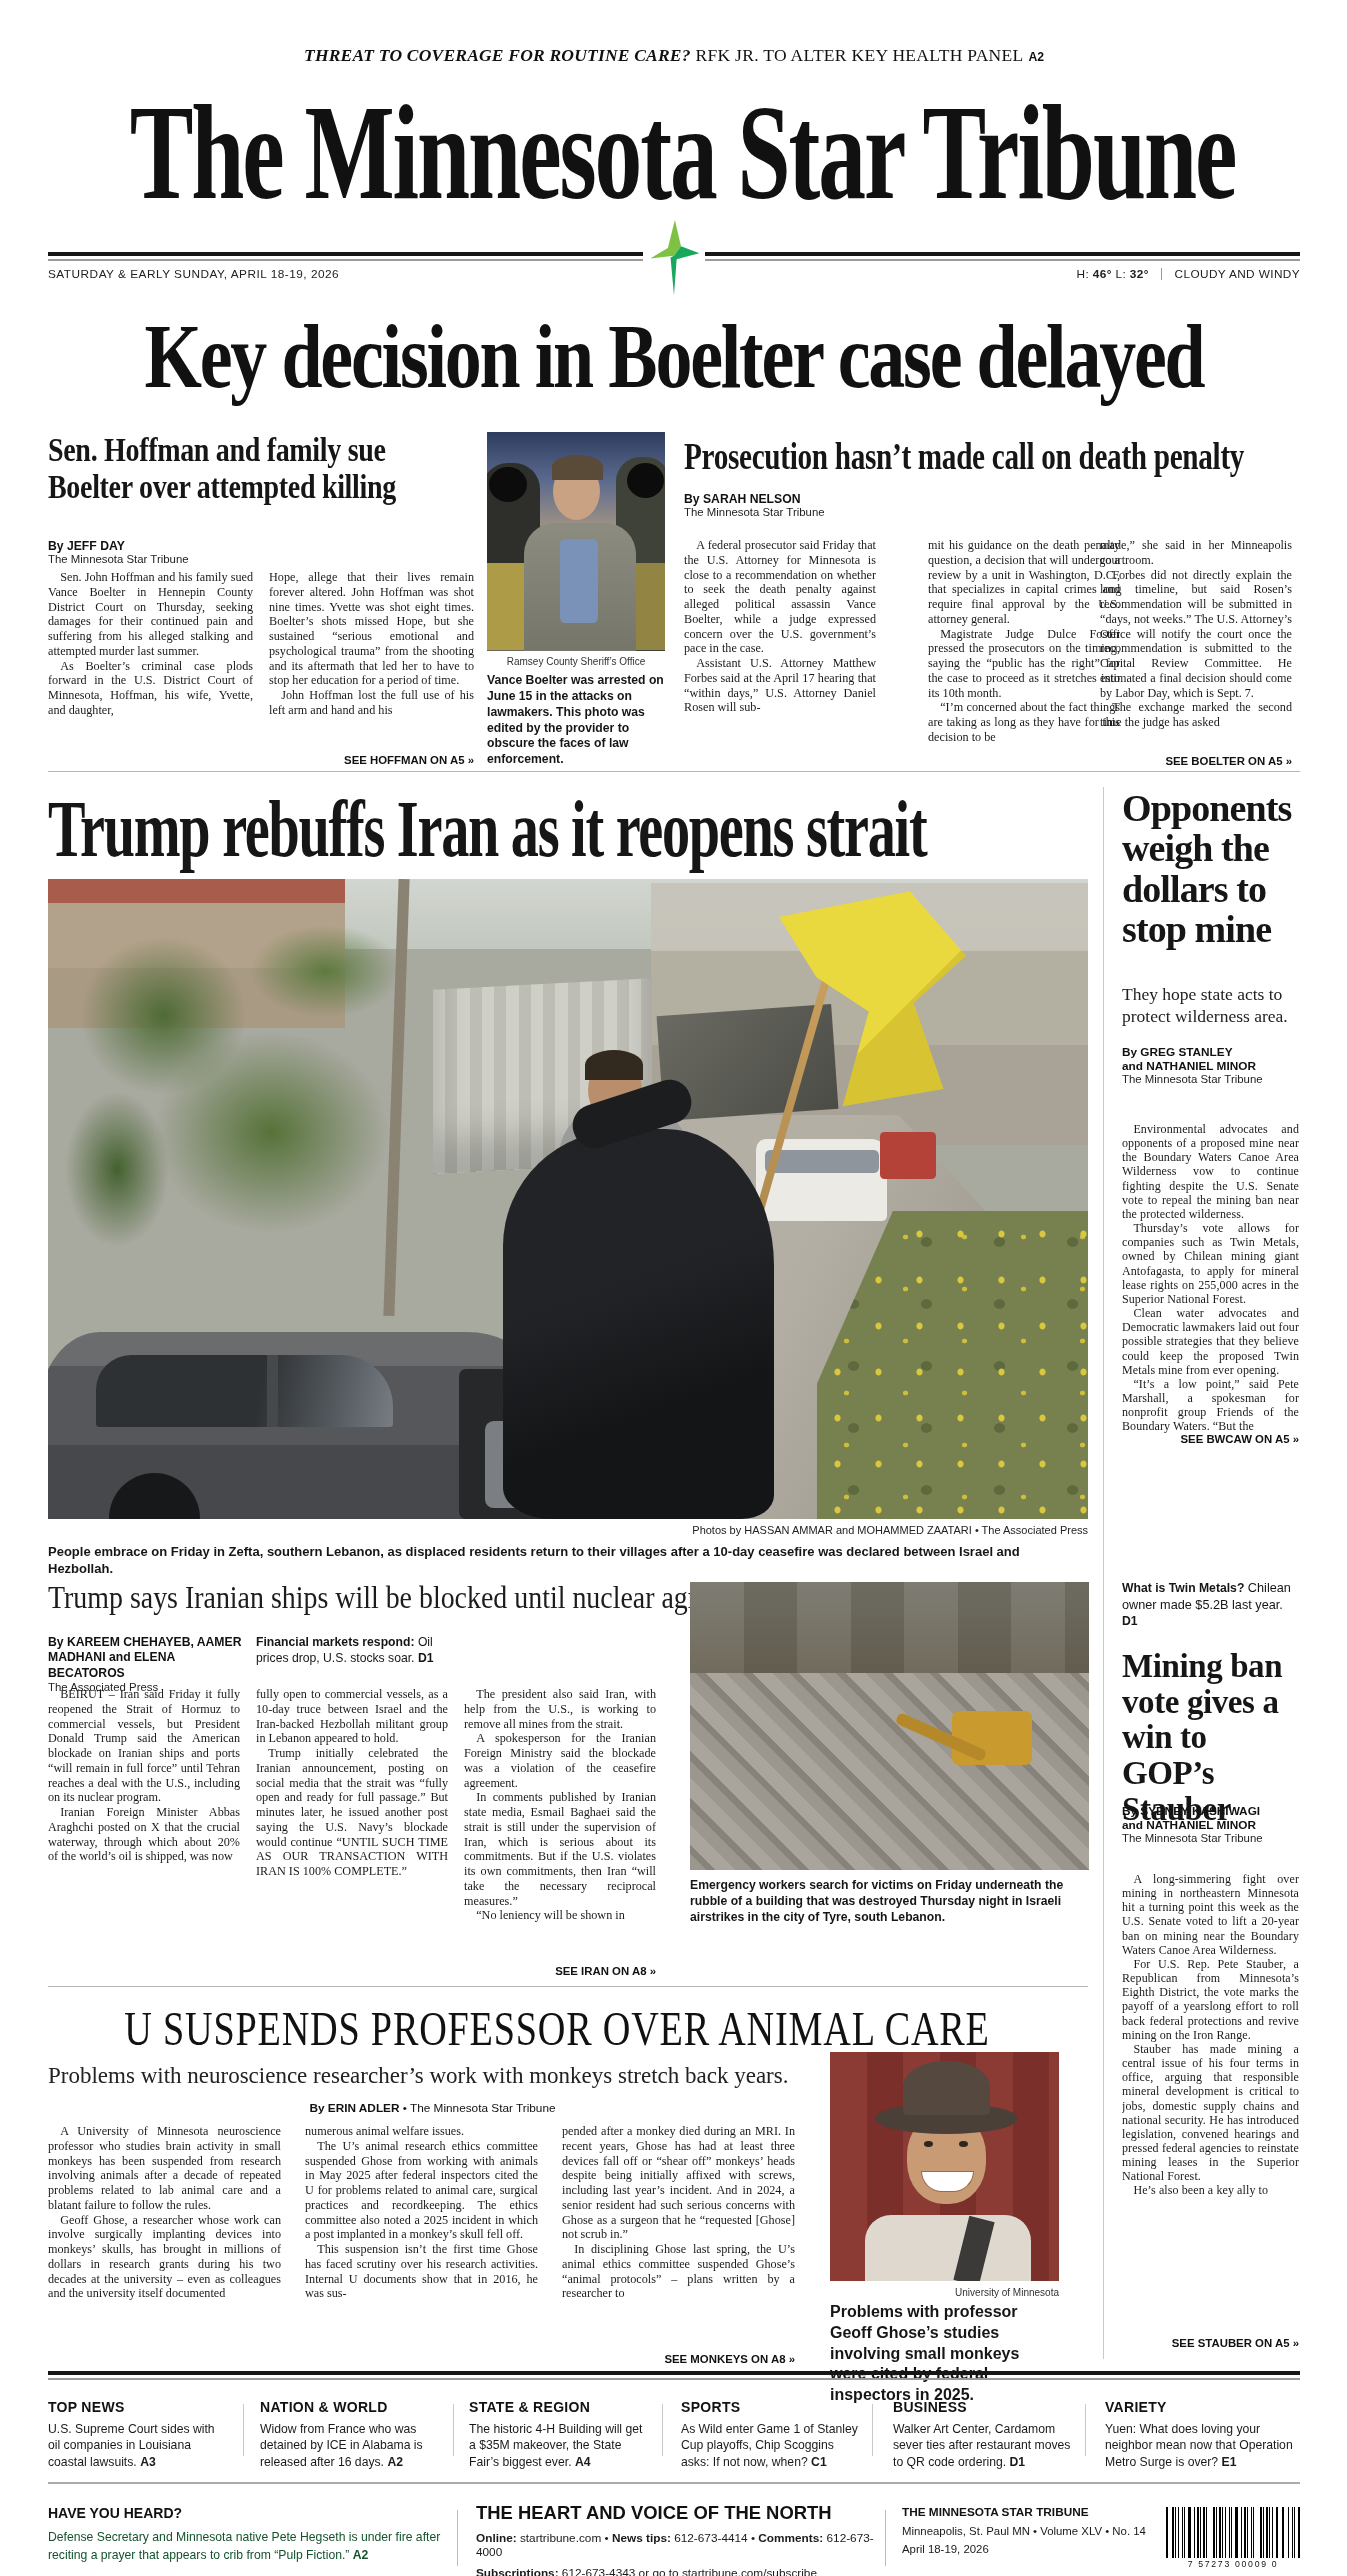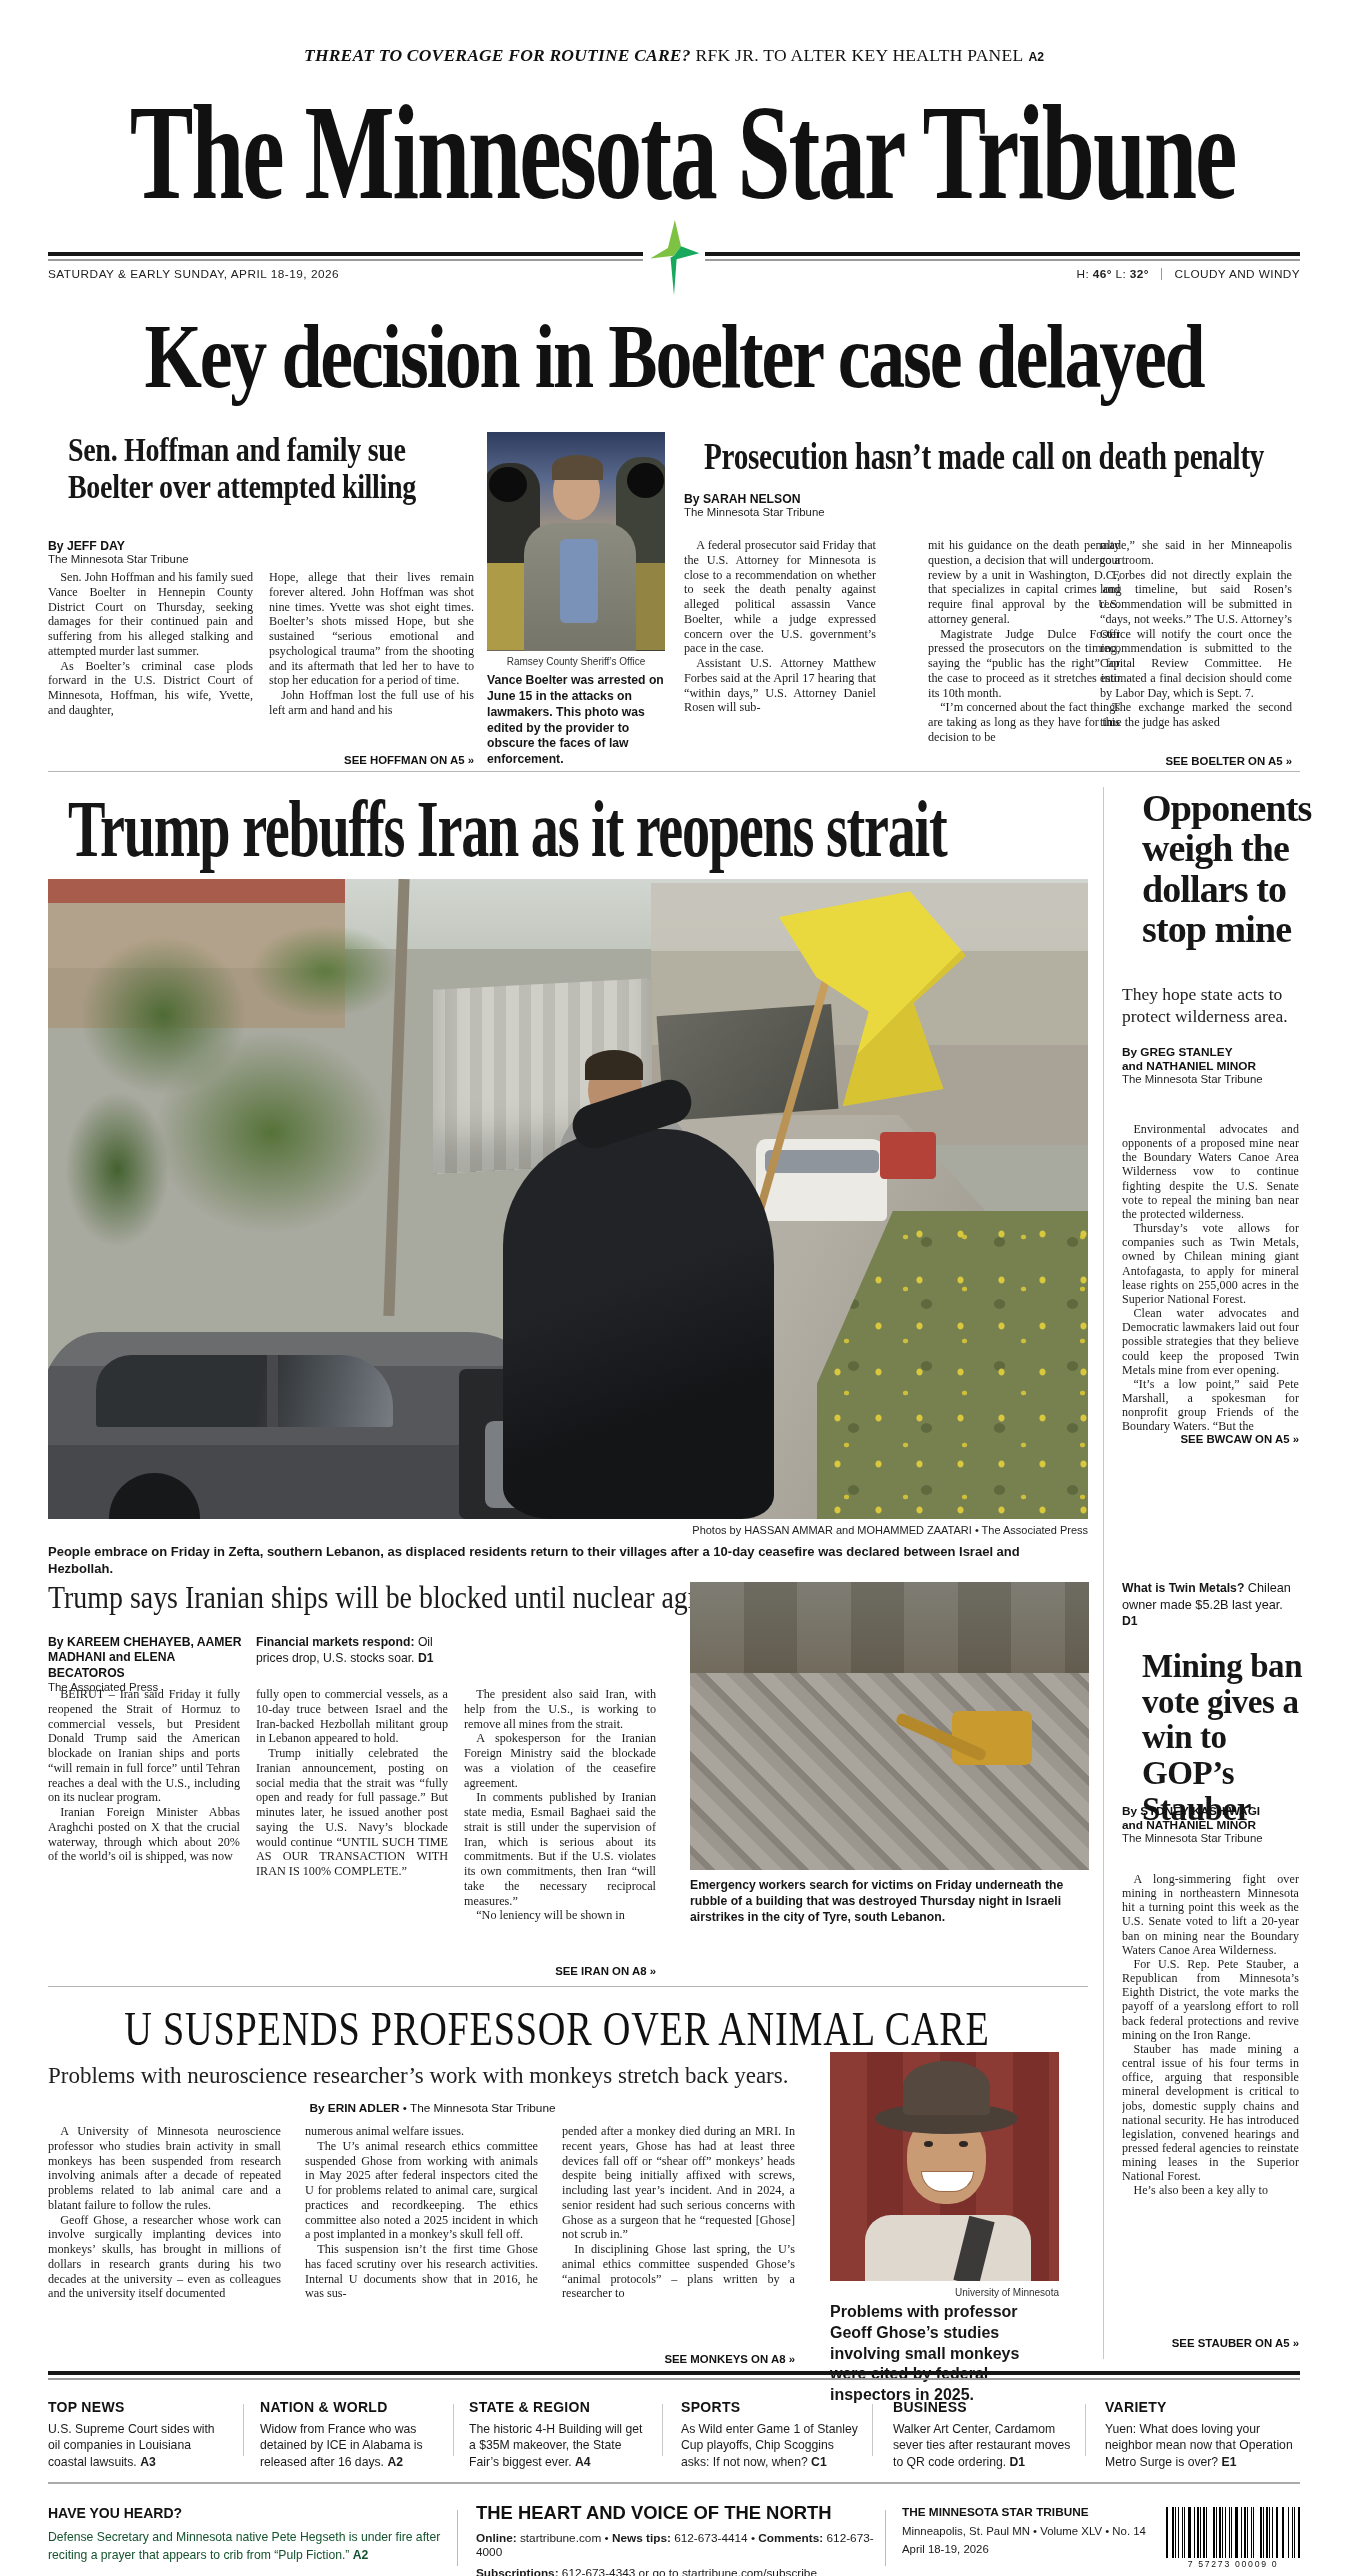--- a/index.html
+++ b/index.html
@@ -1,19 +1,19 @@
 <!DOCTYPE html>
 <html style="font-size:14px"><head>
 <meta charset="utf-8">
 <style>
   html,body{margin:0;padding:0;background:#e9e9e9;}
   .page{position:relative;width:1348px;height:2576px;background:#fff;margin:0 auto;
         font-family:"Liberation Sans","DejaVu Sans",sans-serif;color:#111;overflow:hidden;}
   .abs{position:absolute;}
-  .serif{font-family:"Liberation Serif","DejaVu Serif",serif;margin-left:20px;}
+  .serif{font-family:"Liberation Serif","DejaVu Serif",serif;}
   .cond{display:inline-block;white-space:nowrap;transform-origin:left top;}
 
   
   .kicker{top:45px;left:0;width:100%;text-align:center;font-size:17.5px;}
   .kicker .k-lead{font-family:"Liberation Serif",serif;font-weight:bold;letter-spacing:0.2px;font-style:italic;}
   .kicker .k-rest{font-family:"Liberation Serif",serif;letter-spacing:0.3px;}
   .kicker .k-page{font-weight:bold;font-size:12.2px;}
   .masthead{top:75px;left:0;width:100%;text-align:center;height:157px;}
   .masthead span{font-family:"Liberation Serif",serif;font-weight:bold;font-size:118px;letter-spacing:-2.6px;
                  display:inline-block;white-space:nowrap;transform:scale(.81,1.15);transform-origin:center top;}

